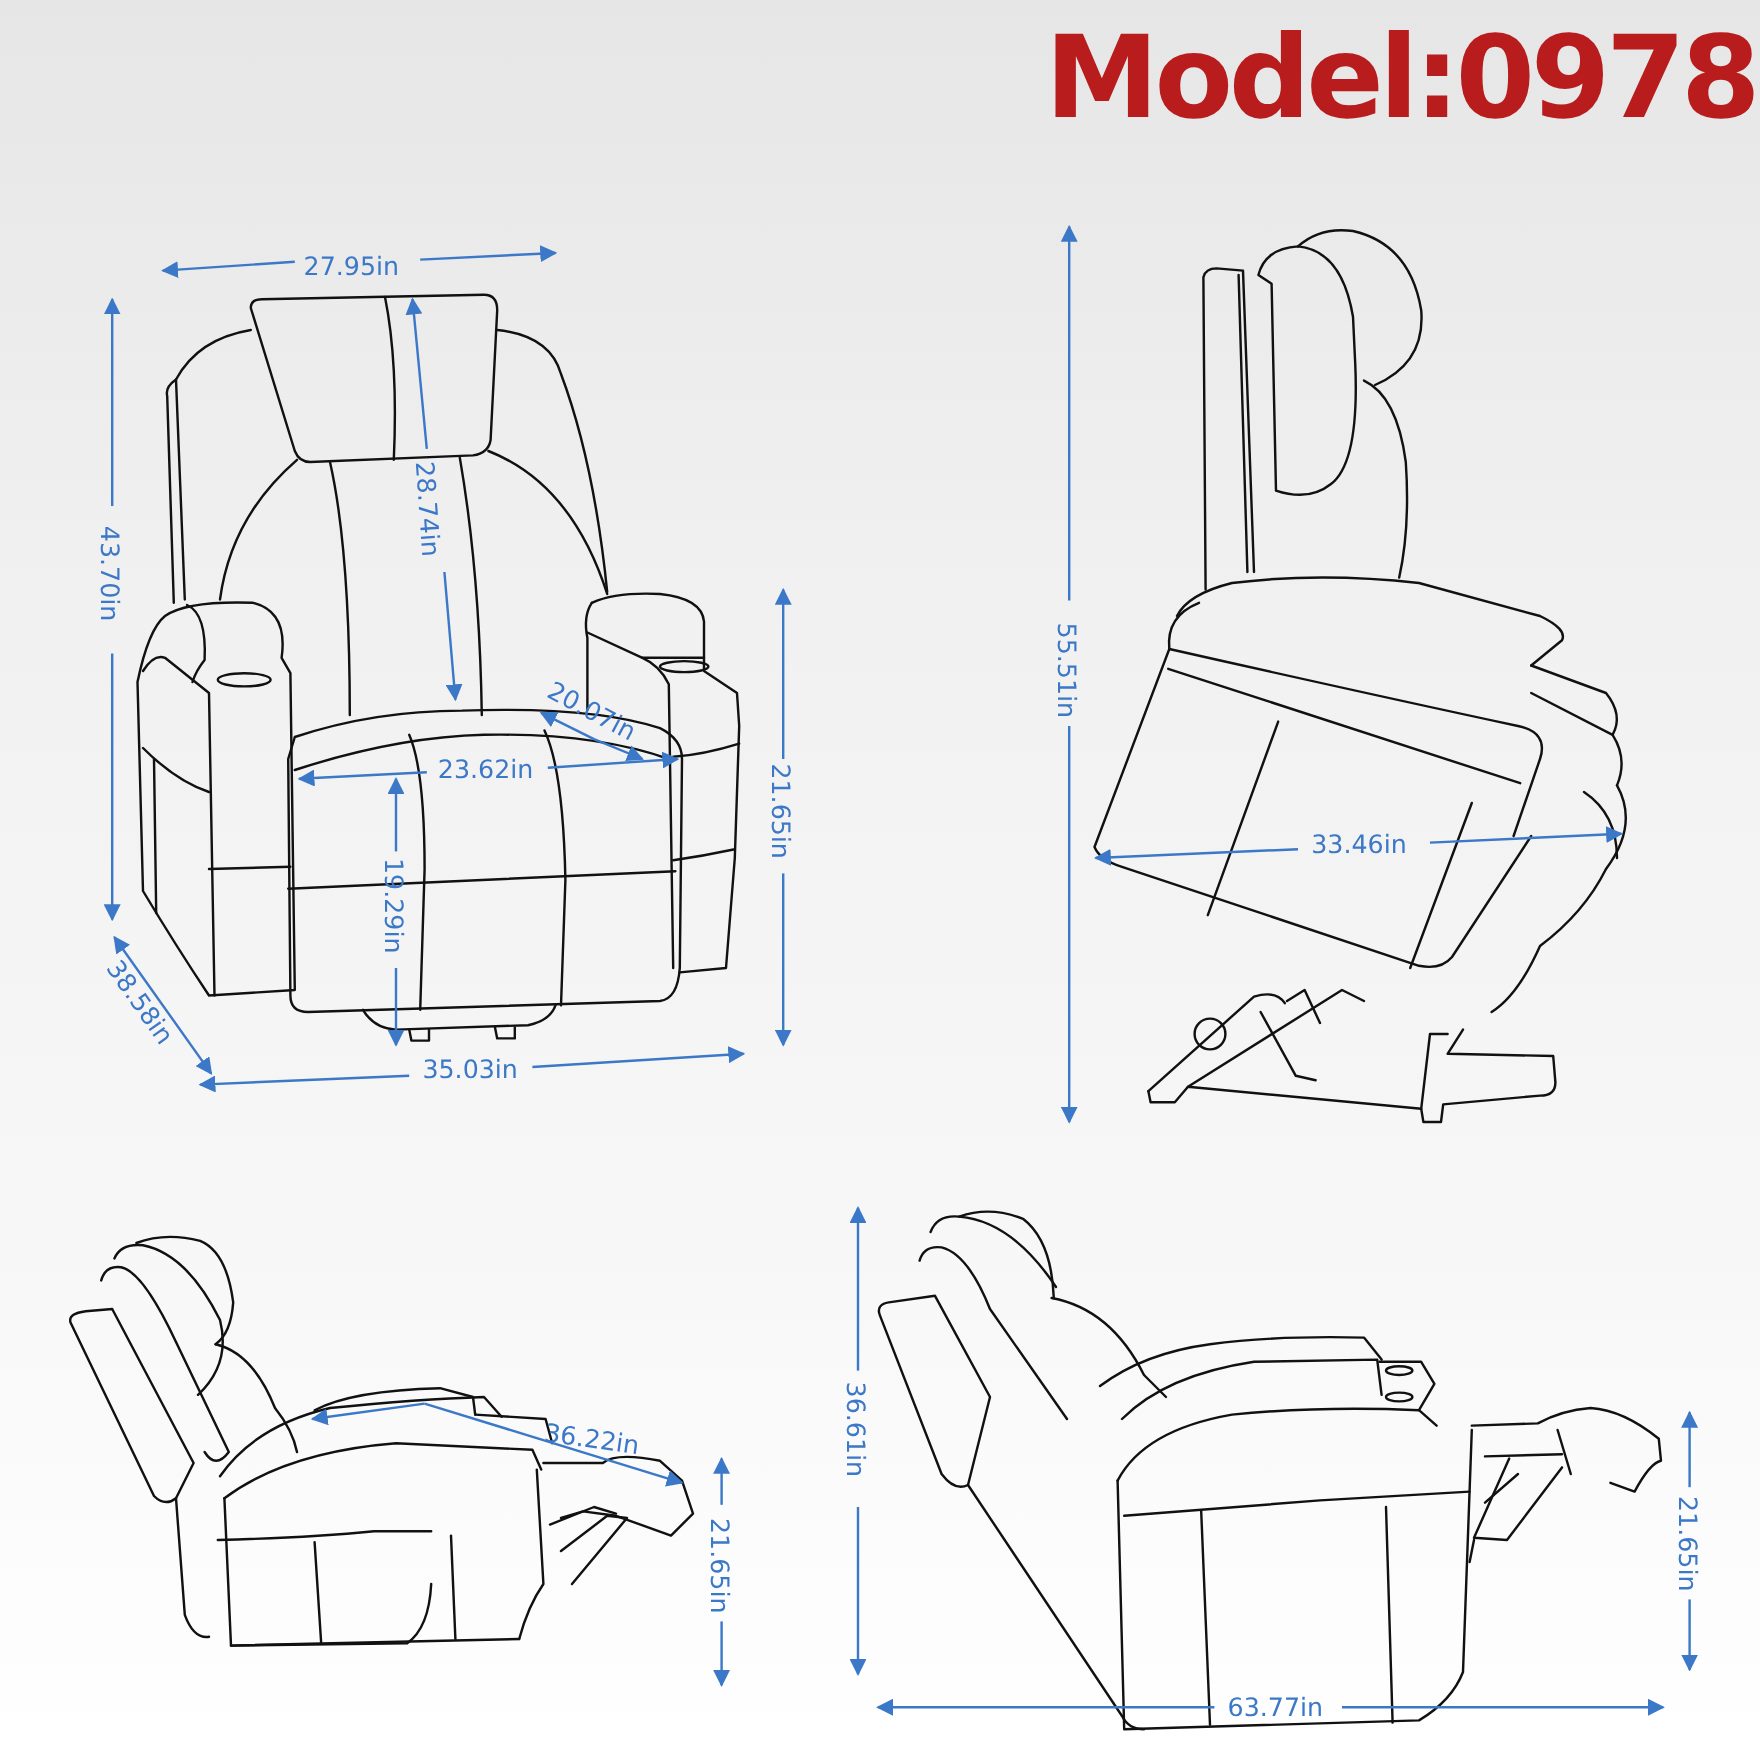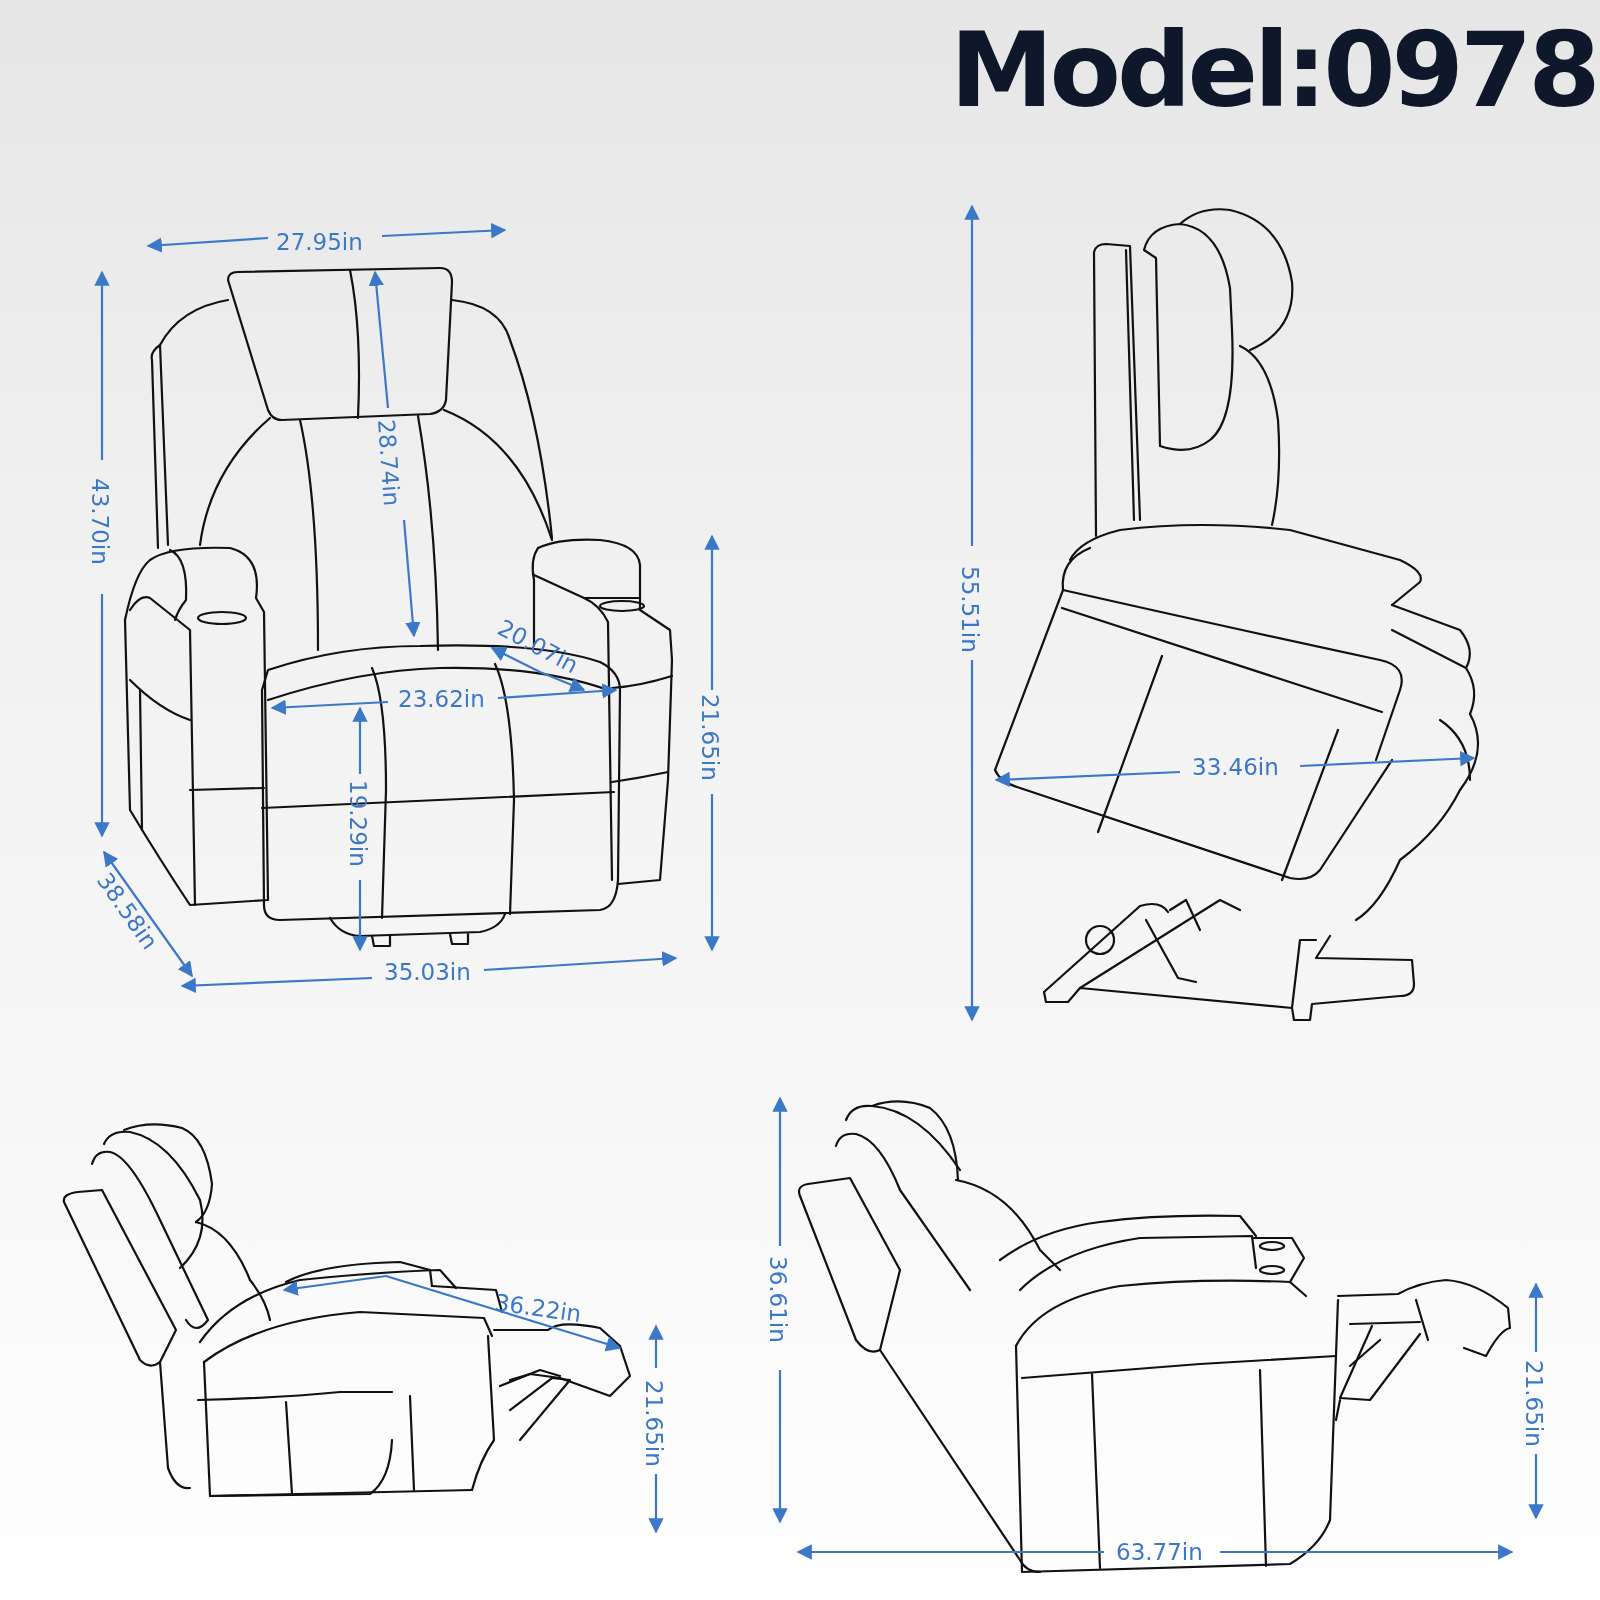--- a/index.html
+++ b/index.html
@@ -1,20 +1,20 @@
 <!DOCTYPE html>
 <html><head>
   <meta charset="utf-8">
   <style>
     html,body{margin:0;padding:0;}
     body{width:1600px;height:1600px;position:relative;overflow:hidden;
       background:linear-gradient(180deg,#e6e6e6 0%,#f1f1f1 35%,#f7f7f7 70%,#ffffff 100%);
       font-family:"DejaVu Sans",sans-serif;}
     .title{position:absolute;left:950px;top:18px;font-family:"DejaVu Sans",sans-serif;font-weight:bold;
-      font-size:104px;letter-spacing:-4px;color:#0f172a;line-height:1;}
+      font-size:104px;letter-spacing:-4px;color:#b91c1c;line-height:1;}
     svg.canvas{position:absolute;left:0;top:0;}
     .ln{fill:none;stroke:#111;stroke-width:2.2;stroke-linejoin:round;stroke-linecap:round;}
     .dim{stroke:#3c78c8;stroke-width:2.2;fill:none;}
     .lbl{fill:#3c78c8;font-family:"DejaVu Sans",sans-serif;font-size:23px;}
   </style>
 </head>
 <body>
 
 <div class="title">Model:0978</div>
 

